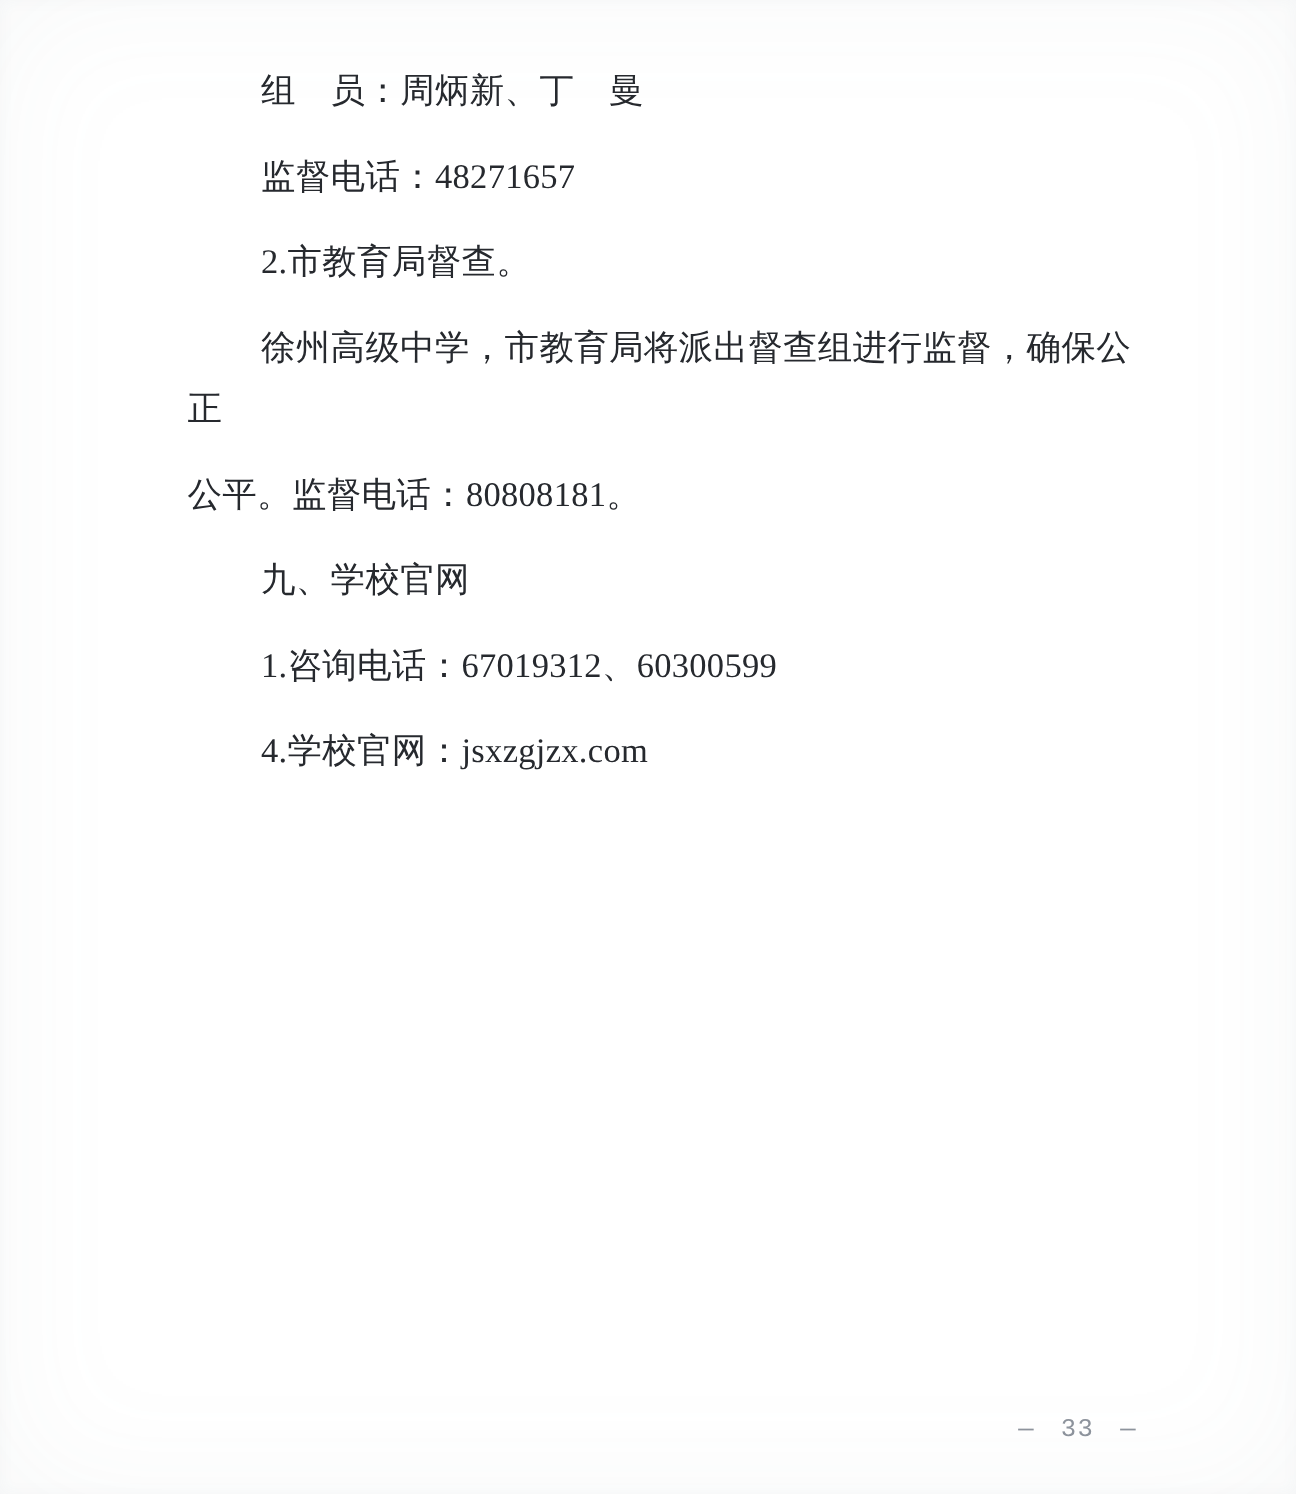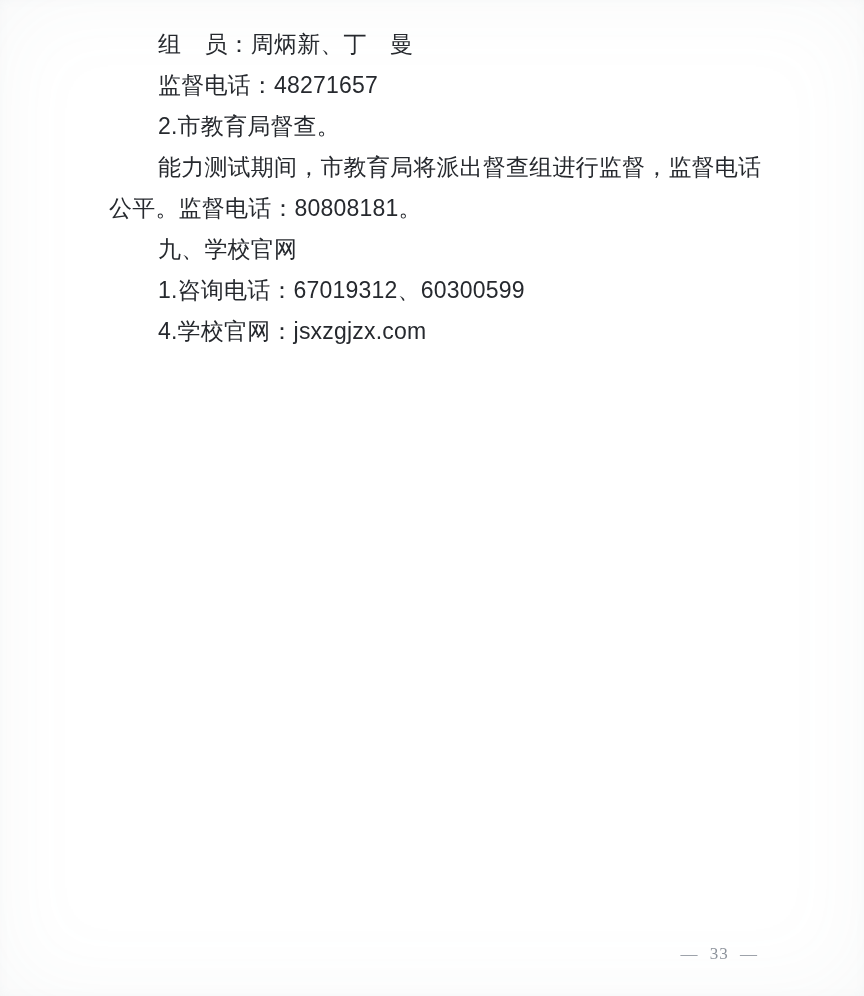--- a/index.html
+++ b/index.html
@@ -27,47 +27,48 @@
     position: absolute;
     left: 109px;
     top: 24px;
     width: 672px;
     color: #26292e;
     font-size: 23px;
     line-height: 41px;
     letter-spacing: 0.2px;
   }
   .line {
-    margin: 0;
+    margin: 16px;
     padding: 0;
     white-space: pre-wrap;
+    font-family: Liberation Serif, serif;
   }
   .line.indent {
     text-indent: 49px;
   }
   .page-number {
     position: absolute;
     top: 944px;
     right: 106px;
     color: #8d939c;
-    font-family: Liberation Serif, serif;
+    font-family: Liberation Mono, monospace;
     font-size: 17px;
     font-weight: 300;
     letter-spacing: 1px;
     word-spacing: 6px;
   }
 </style>
 </head>
 <body>
 
 <div class="page">
   <div class="text-block">
     <p class="line indent">组　员：周炳新、丁　曼</p>
     <p class="line indent">监督电话：48271657</p>
     <p class="line indent">2.市教育局督查。</p>
-    <p class="line indent">能力测试期间，市教育局将派出督查组进行监督，监督电话</p>
+    <p class="line indent">徐州高级中学，市教育局将派出督查组进行监督，确保公正</p>
     <p class="line">公平。监督电话：80808181。</p>
     <p class="line indent">九、学校官网</p>
     <p class="line indent">1.咨询电话：67019312、60300599</p>
     <p class="line indent">4.学校官网：jsxzgjzx.com</p>
   </div>
   <div class="page-number">— 33 —</div>
 </div>
 
 </body></html>

